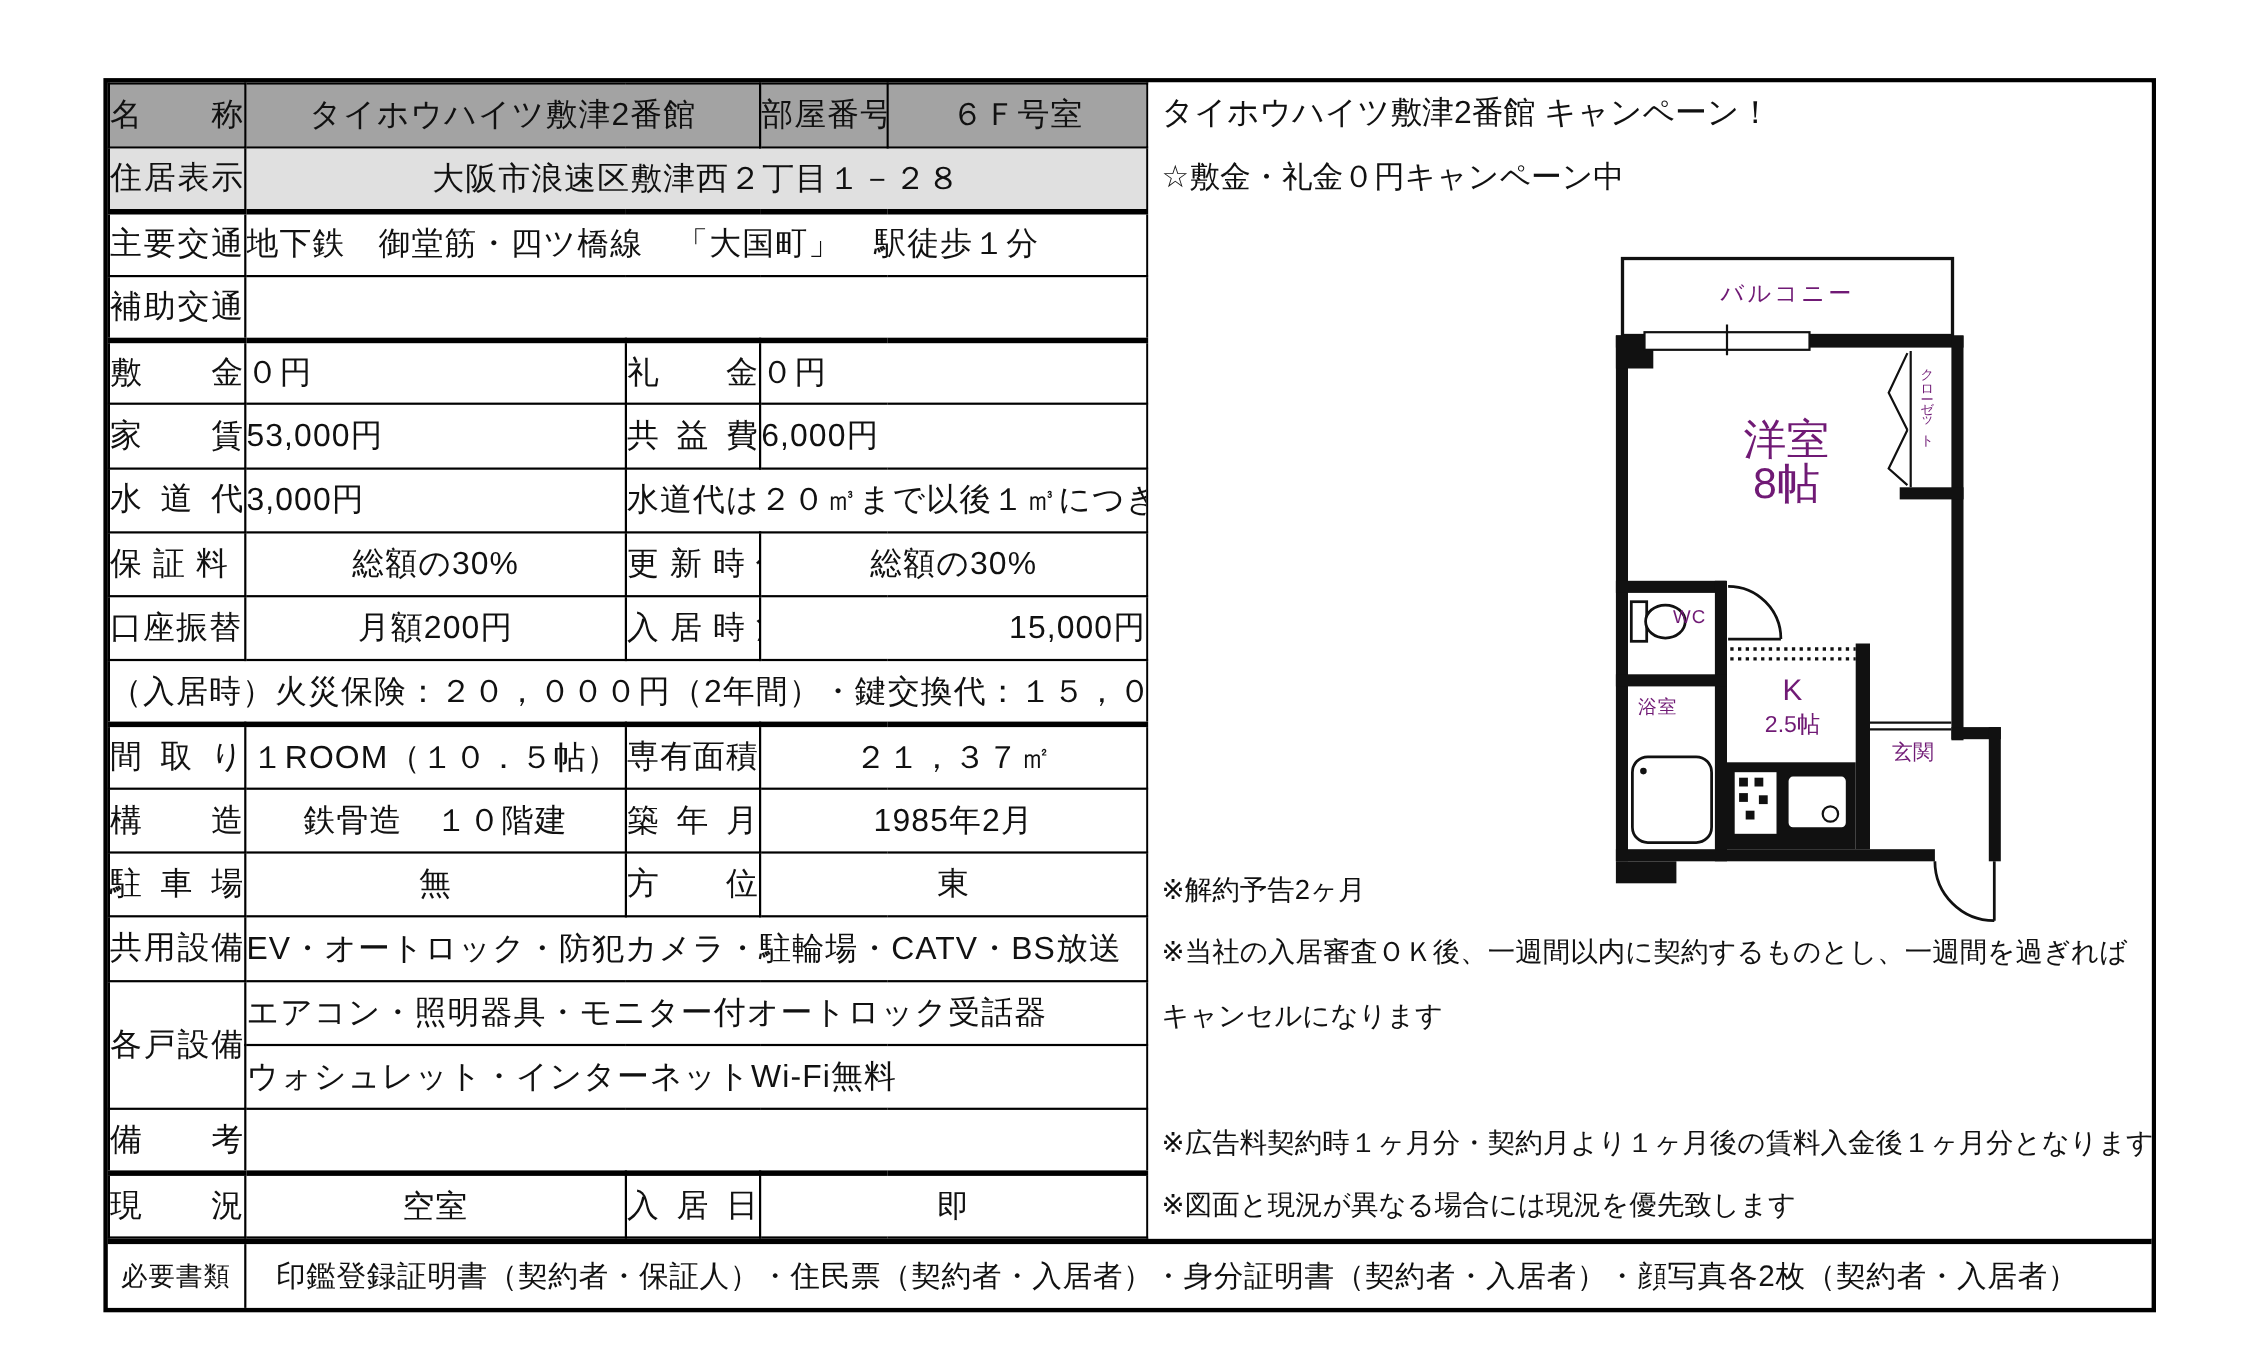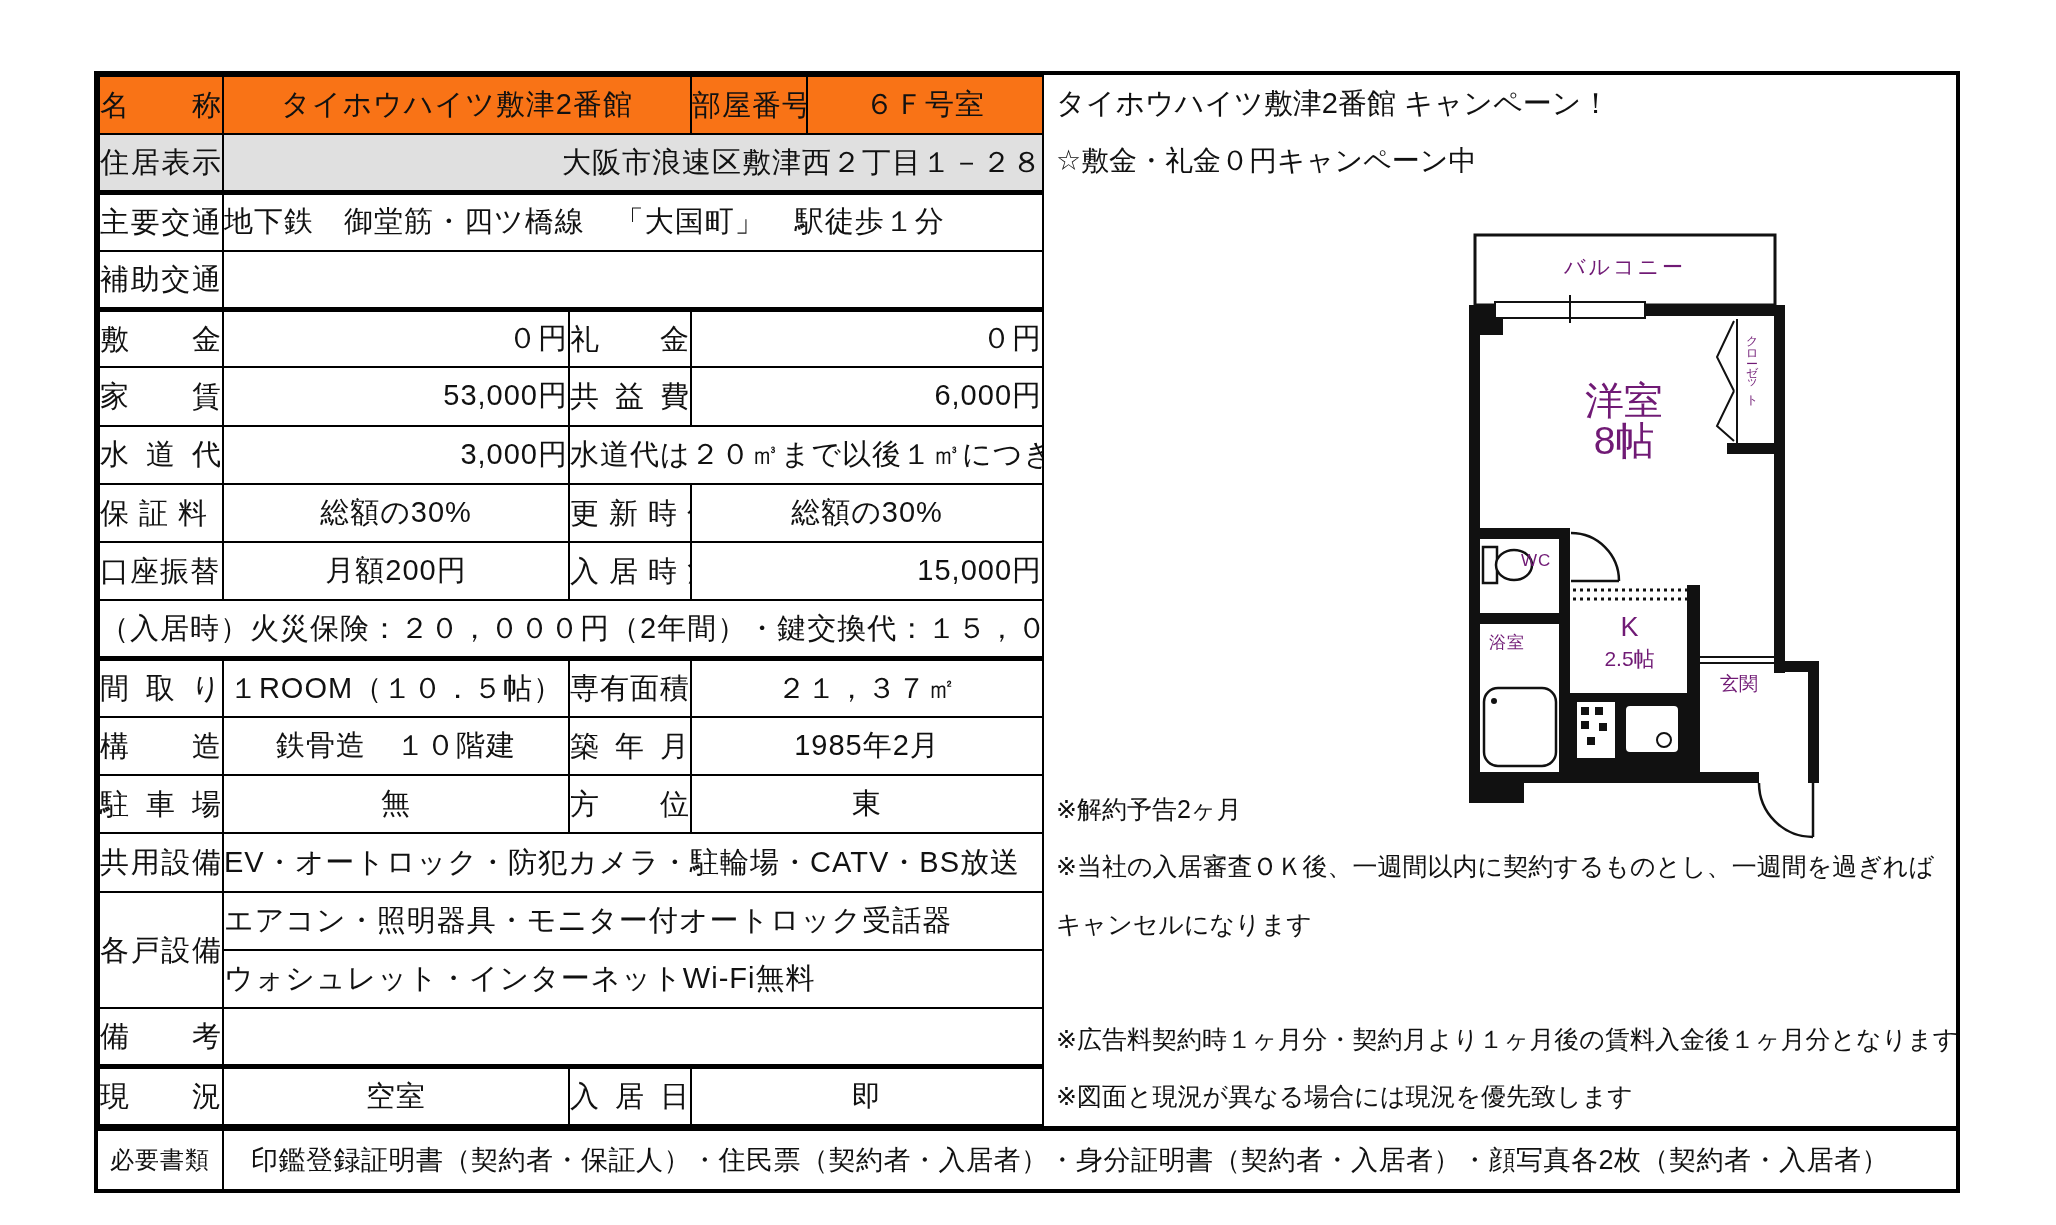--- a/index.html
+++ b/index.html
@@ -9,28 +9,28 @@
   .main{display:flex;}
   table.spec{border-collapse:collapse;table-layout:fixed;width:944px;flex:0 0 auto;}
   table.spec td{border:2px solid #000;overflow:hidden;white-space:nowrap;
                 font-size:29px;letter-spacing:1px;vertical-align:middle;padding:0;}
   table.spec tr{height:55px;}
   tr.h66{height:66px;}
   tr.h60{height:60px;}
   tr.sec td{border-bottom-width:5px;}
   td.lbl{font-size:24px;padding:0 8px;text-align:justify;text-align-last:justify;
          text-justify:inter-character;white-space:pre-line;line-height:1.12;}
-  td.blue{background:#f97316;}
+  td.blue{background:#a3a3a3;}
   td.gray{background:#e0e0e0;}
-  td.big{font-size:42px;text-align:right;padding-right:26px;letter-spacing:0;margin-left:37px;}
+  td.big{font-size:42px;padding-right:26px;letter-spacing:0;margin-left:37px;}
   td.mid{font-size:36px;text-align:center;margin-top:24px;}
   td.midr{font-size:36px;text-align:right;padding-right:40px;letter-spacing:0;}
   td.cen{text-align:center;}
   td.namev{font-size:34px;text-align:center;}
-  td.addr{font-size:34px;text-align:right;padding-left:34px;}
+  td.addr{font-size:34px;text-align:center;padding-left:34px;}
   td.trans{font-size:28px;text-align:left;padding-left:34px;}
   td.note-s{font-size:22px;text-align:left;padding-left:8px;letter-spacing:0;}
   td.fullnote{font-size:27px;text-align:left;padding-left:10px;}
   td.fac{font-size:29px;text-align:left;padding-left:22px;}
   .side{position:relative;flex:1 1 auto;height:1051px;background:#fff;overflow:hidden;padding-left:40px;}
   .side .ln{position:absolute;left:12px;width:898px;line-height:57px;height:57px;
             font-size:25px;white-space:nowrap;}
   .side .camp1{top:0;font-size:29px;}
   .side .camp2{top:57px;font-size:28px;}
   .docs-row{border-top:5px solid #000;display:flex;align-items:stretch;height:58px;}

